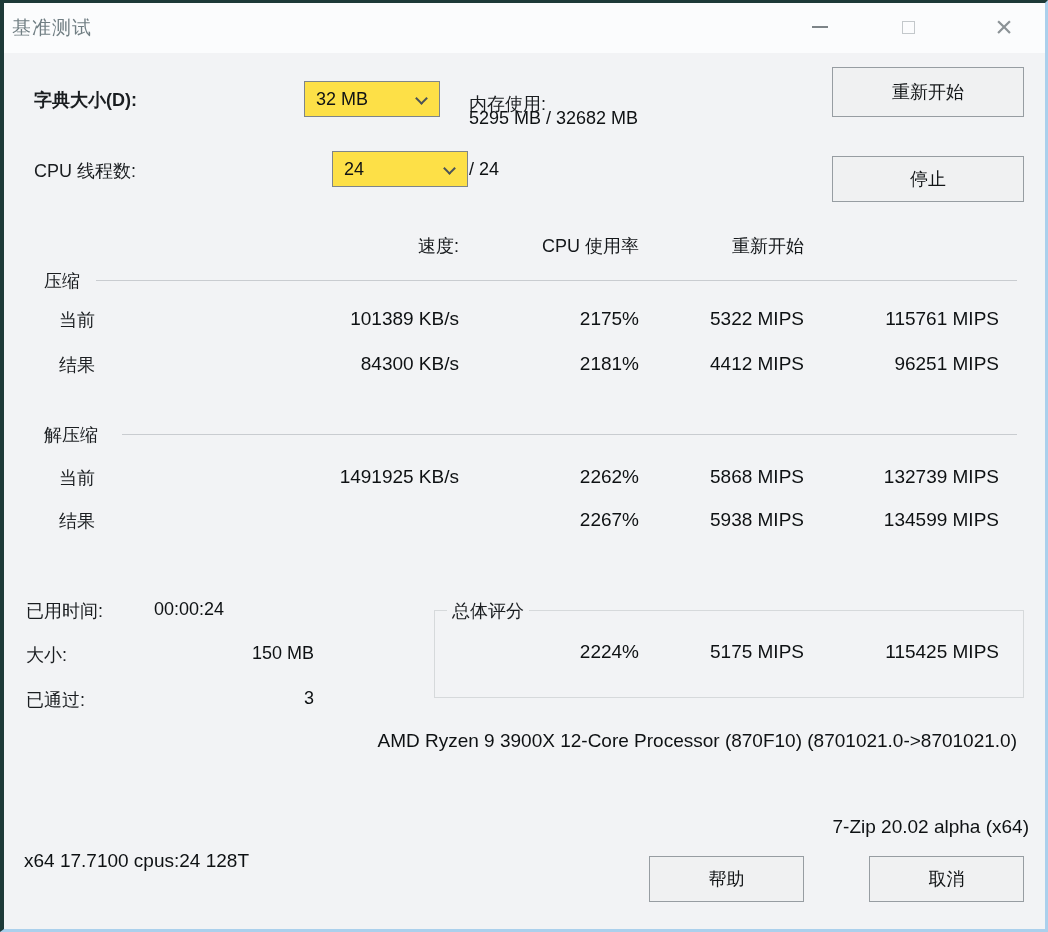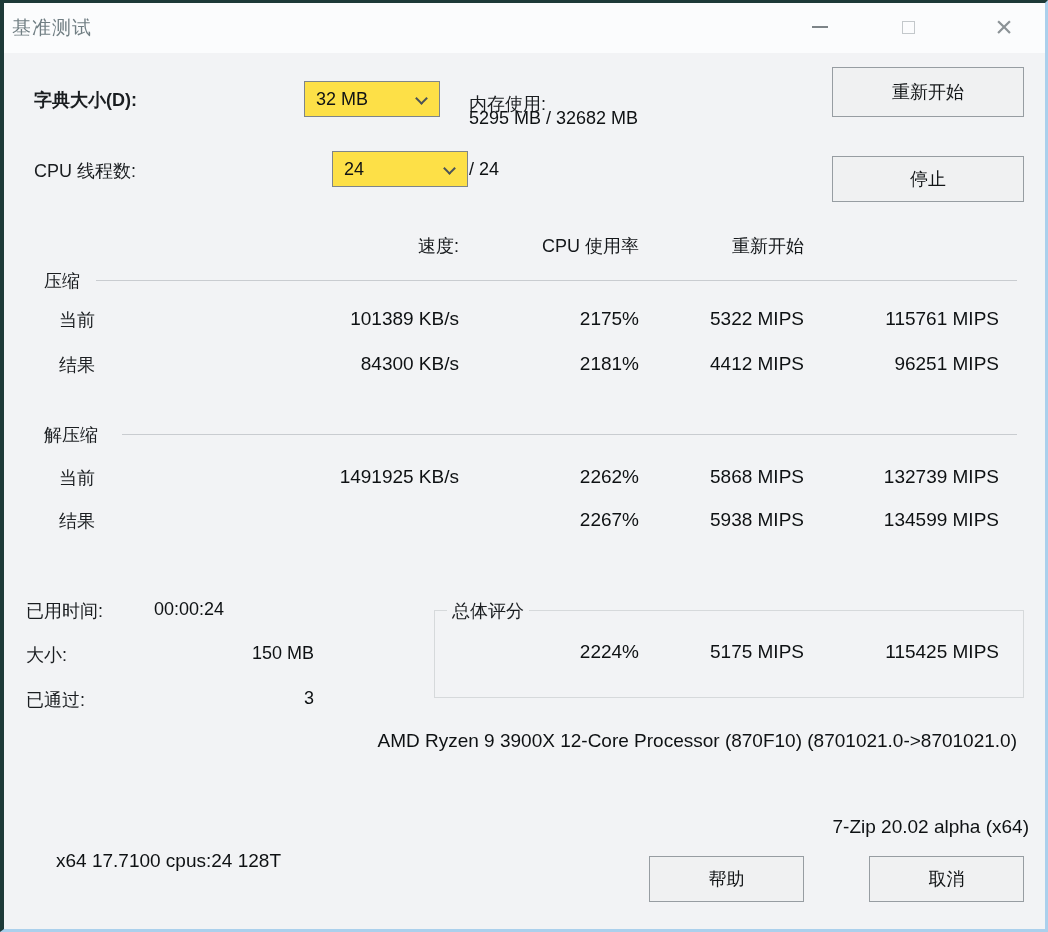--- a/index.html
+++ b/index.html
@@ -169,18 +169,18 @@
     <div class="groupbox-label">总体评分</div>
   </div>
   <div class="trow" style="top:638px;">
     <div class="cell c2">2224%</div>
     <div class="cell c3">5175 MIPS</div>
     <div class="cell c4">115425 MIPS</div>
   </div>
 
   <div class="footer-text" style="right:28px; top:727px;">AMD Ryzen 9 3900X 12-Core Processor (870F10) (8701021.0-&gt;8701021.0)</div>
   <div class="footer-text" style="right:16px; top:773px;margin-top:40px;">7-Zip 20.02 alpha (x64)</div>
-  <div class="footer-text" style="left:20px; top:847px;margin-left:32px;">x64 17.7100 cpus:24 128T</div>
+  <div class="footer-text" style="left:20px; top:847px;">x64 17.7100 cpus:24 128T</div>
 
   <div class="btn" style="left:645px; top:853px; width:155px; height:46px;">帮助</div>
   <div class="btn" style="left:865px; top:853px; width:155px; height:46px;">取消</div>
 
 </div>
 
 </body></html>

